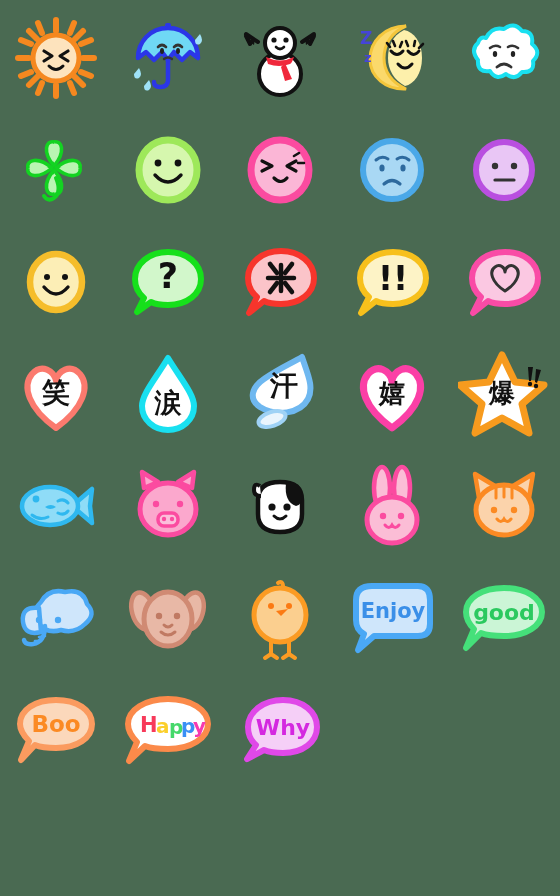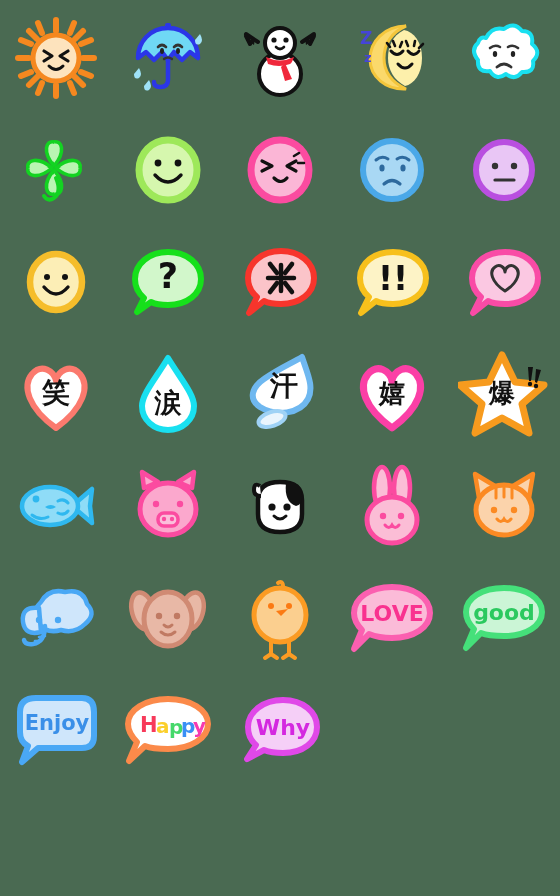--- a/index.html
+++ b/index.html
@@ -378,41 +378,41 @@
           <line x1="31" y1="66" x2="31" y2="79"></line>
           <line x1="49" y1="66" x2="49" y2="79"></line>
           <line x1="31" y1="79" x2="25" y2="83"></line>
           <line x1="31" y1="79" x2="37" y2="83"></line>
           <line x1="49" y1="79" x2="43" y2="83"></line>
           <line x1="49" y1="79" x2="55" y2="83"></line>
         </g>
       </svg>
     </div>
 
-    <div class="cell">
-      <svg width="92" height="78" viewBox="0 0 92 78">
-        <path d="M46 8 C68 8 84 19 84 34 C84 48 68 59 46 59 C36 59 28 57 23 55 L8 70 L16 51 C11 46 8 40 8 34 C8 19 24 8 46 8 Z" fill="#fbbbd8" stroke="#fb5fb0" stroke-width="6" stroke-linejoin="round"></path>
-        <text x="46" y="42" class="word-text" font-size="22" fill="#f9328f" text-anchor="middle">LOVE</text>
+
+    <div class="cell">
+      <svg width="88" height="80" viewBox="0 0 88 80">
+        <path d="M24 8 L70 8 Q82 8 82 22 L82 46 Q82 58 70 58 L26 58 L10 72 L16 56 Q8 52 8 42 L8 22 Q8 8 24 8 Z" fill="#cfe6fb" stroke="#4aa8f5" stroke-width="6" stroke-linejoin="round"></path>
+        <text x="45" y="40" class="word-text" font-size="21" fill="#3a8fe8" text-anchor="middle">Enjoy</text>
       </svg>
     </div>
 
     <div class="cell">
       <svg width="92" height="76" viewBox="0 0 92 76">
         <path d="M46 8 C68 8 84 18 84 32 C84 46 68 56 46 56 C36 56 28 55 23 53 L8 68 L16 49 C11 44 8 38 8 32 C8 18 24 8 46 8 Z" fill="#cbf5d6" stroke="#45e07a" stroke-width="6" stroke-linejoin="round"></path>
         <text x="46" y="40" class="word-text" font-size="22" fill="#2bc95f" text-anchor="middle">good</text>
       </svg>
     </div>
 
     <div class="cell">
-      <svg width="88" height="80" viewBox="0 0 88 80">
-        <path d="M24 8 L70 8 Q82 8 82 22 L82 46 Q82 58 70 58 L26 58 L10 72 L16 56 Q8 52 8 42 L8 22 Q8 8 24 8 Z" fill="#cfe6fb" stroke="#4aa8f5" stroke-width="6" stroke-linejoin="round"></path>
-        <text x="45" y="40" class="word-text" font-size="21" fill="#3a8fe8" text-anchor="middle">Enjoy</text>
-      </svg>
-    </div>
-
+      <svg width="88" height="76" viewBox="0 0 88 76">
+        <path d="M44 8 C65 8 80 18 80 32 C80 46 65 56 44 56 C35 56 28 55 23 53 L9 68 L17 49 C12 44 8 38 8 32 C8 18 23 8 44 8 Z" fill="#fbd8bb" stroke="#fb9b5f" stroke-width="6" stroke-linejoin="round"></path>
+        <text x="44" y="40" class="word-text" font-size="23" fill="#fb8a23" text-anchor="middle">Boo</text>
+      </svg>
+    </div>
 
 
     <div class="cell">
       <svg width="96" height="76" viewBox="0 0 96 76">
         <path d="M48 7 C71 7 88 18 88 32 C88 46 71 57 48 57 C38 57 30 56 25 54 L9 69 L17 50 C12 45 8 39 8 32 C8 18 25 7 48 7 Z" fill="#ffffff" stroke="#fb8a4a" stroke-width="6" stroke-linejoin="round"></path>
         <text x="20" y="40" class="word-text" font-size="21" fill="#f73a5a">H</text>
         <text x="36" y="41" class="word-text" font-size="20" fill="#fbcf2b">a</text>
         <text x="49" y="42" class="word-text" font-size="20" fill="#45d86a">p</text>
         <text x="61" y="41" class="word-text" font-size="20" fill="#3a8ff5">p</text>
         <text x="73" y="41" class="word-text" font-size="20" fill="#f73ab0">y</text>

